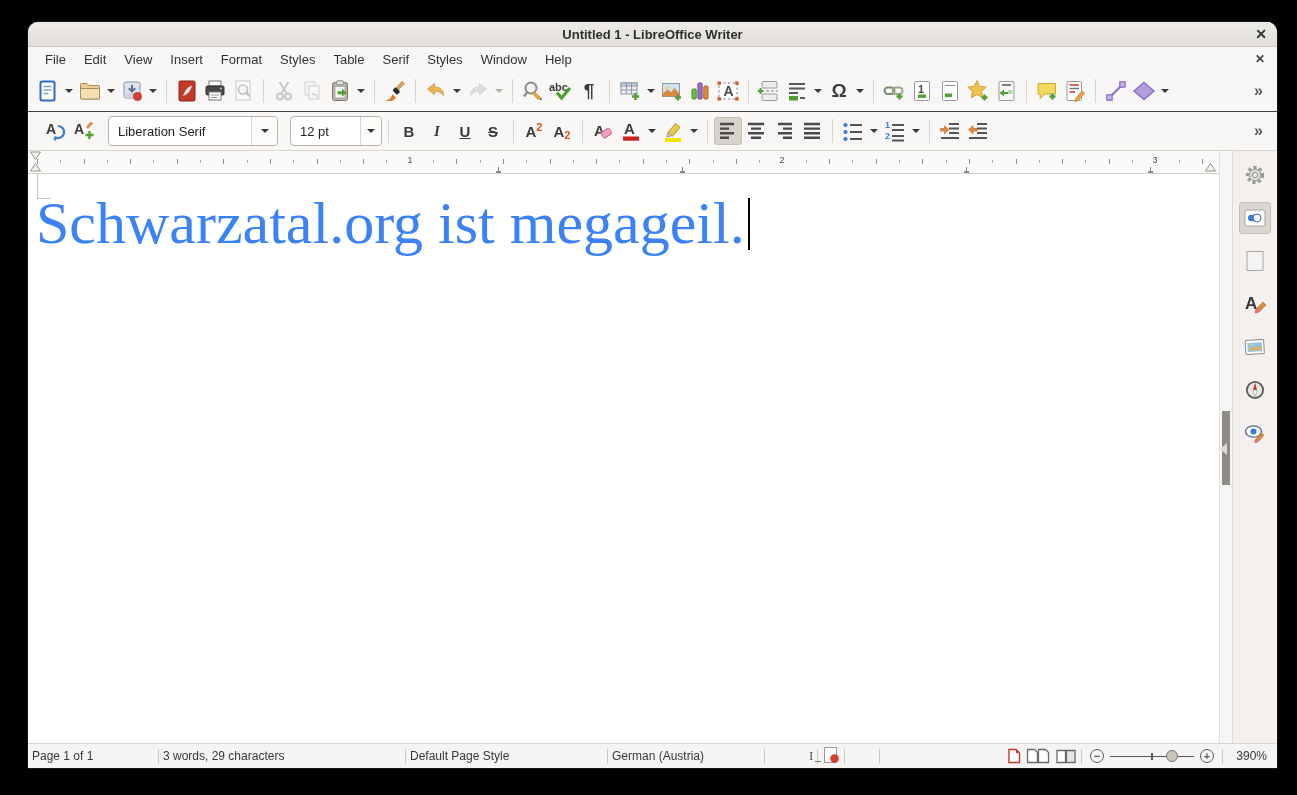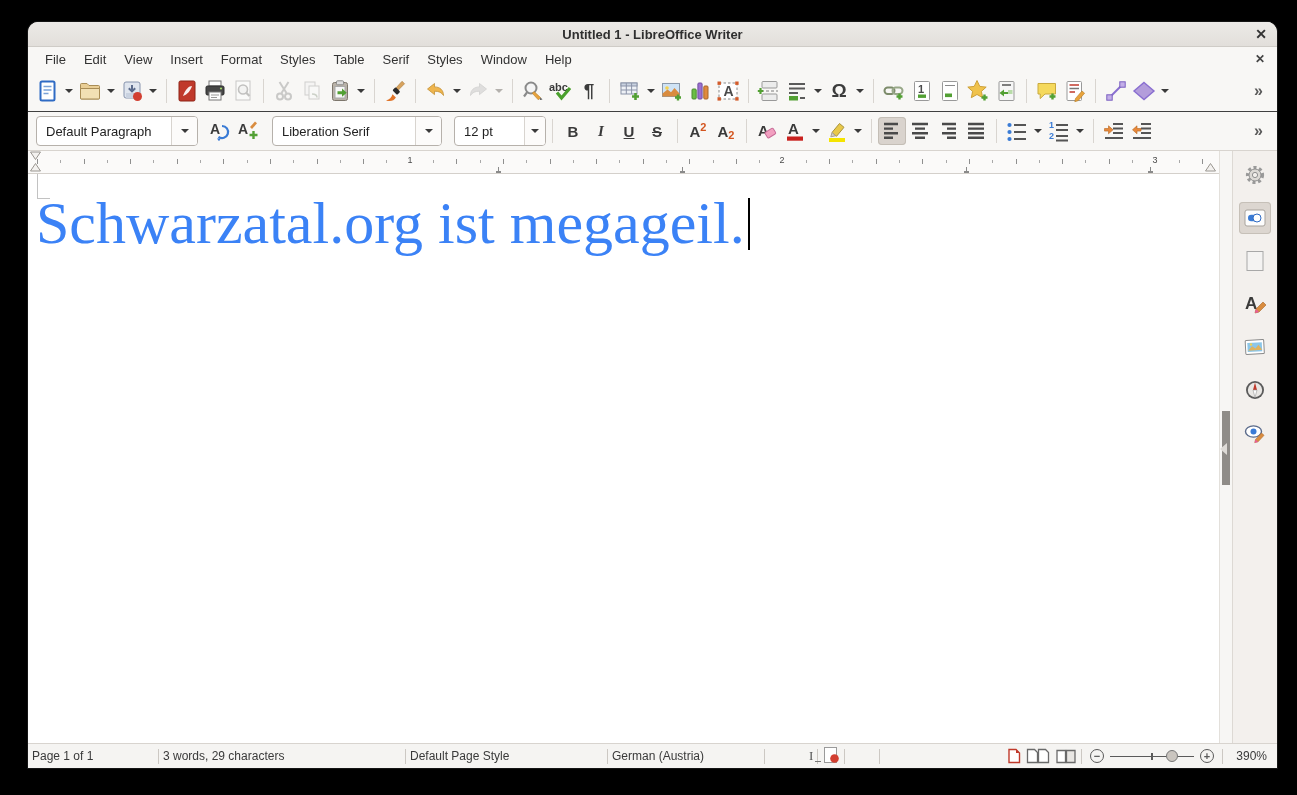--- a/index.html
+++ b/index.html
@@ -352,26 +352,20 @@
     <div class="tbtn">
       <svg width="26" height="24" viewBox="0 0 26 24">
           <path d="M13 3.5L23 12l-10 8.5L3 12z" fill="#b39ddb" stroke="#8a6fd0" stroke-width="1.4"></path>
         </svg>
     </div>
       <div class="dd"></div>
     <div class="overflow">»</div>
   </div>
 
   <div class="fmtbar">
-    <div class="combo" style="width:160px;margin-left:2px;">
-      <span class="val">Default Paragraph</span>
-      <span class="btn">
-          <span class="dd" style="margin:0"></span>
-        </span>
-    </div>
     <div class="tbtn" style="margin-left:8px;">
       <svg width="24" height="24" viewBox="0 0 24 24">
           <text x="2" y="15" font-size="14" font-weight="bold" fill="#3a3a3a" font-family="Liberation Sans,sans-serif">A</text>
           <path d="M14 7a6 6 0 1 1-3.5 10.8" fill="none" stroke="#3a7bd5" stroke-width="2.2"></path>
           <path d="M9 19.5l4-.3-2 3z" fill="#3a7bd5"></path>
         </svg>
     </div>
     <div class="tbtn">
       <svg width="24" height="24" viewBox="0 0 24 24">
           <text x="2" y="15" font-size="14" font-weight="bold" fill="#3a3a3a" font-family="Liberation Sans,sans-serif">A</text>

